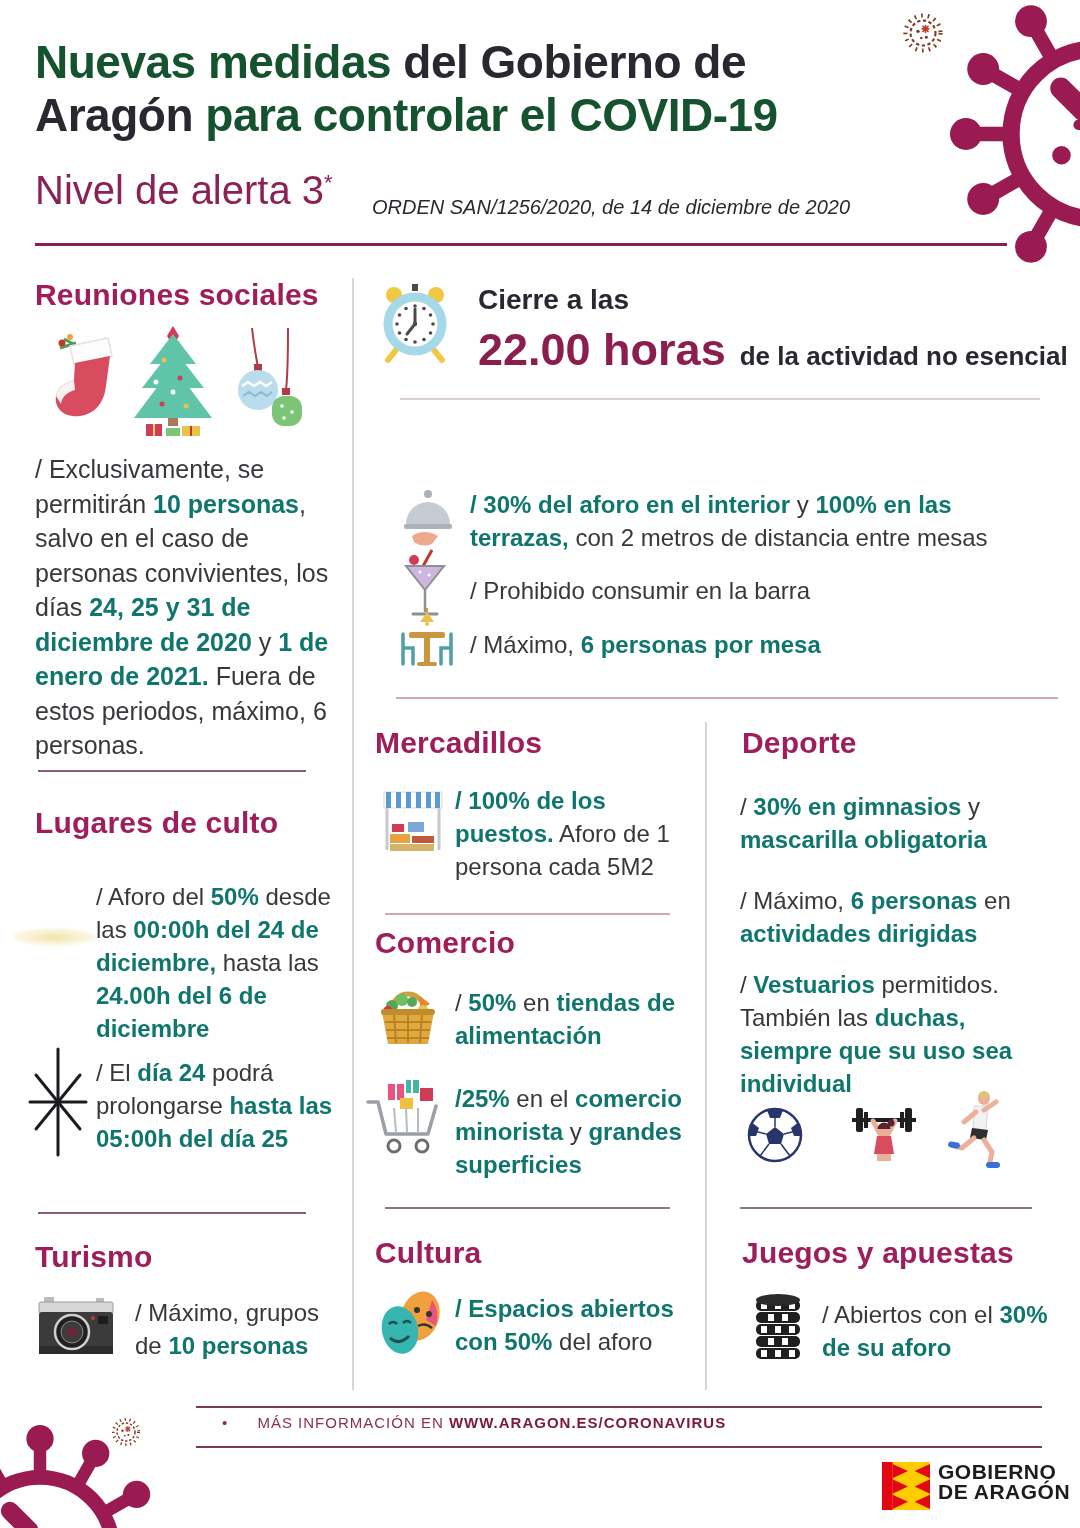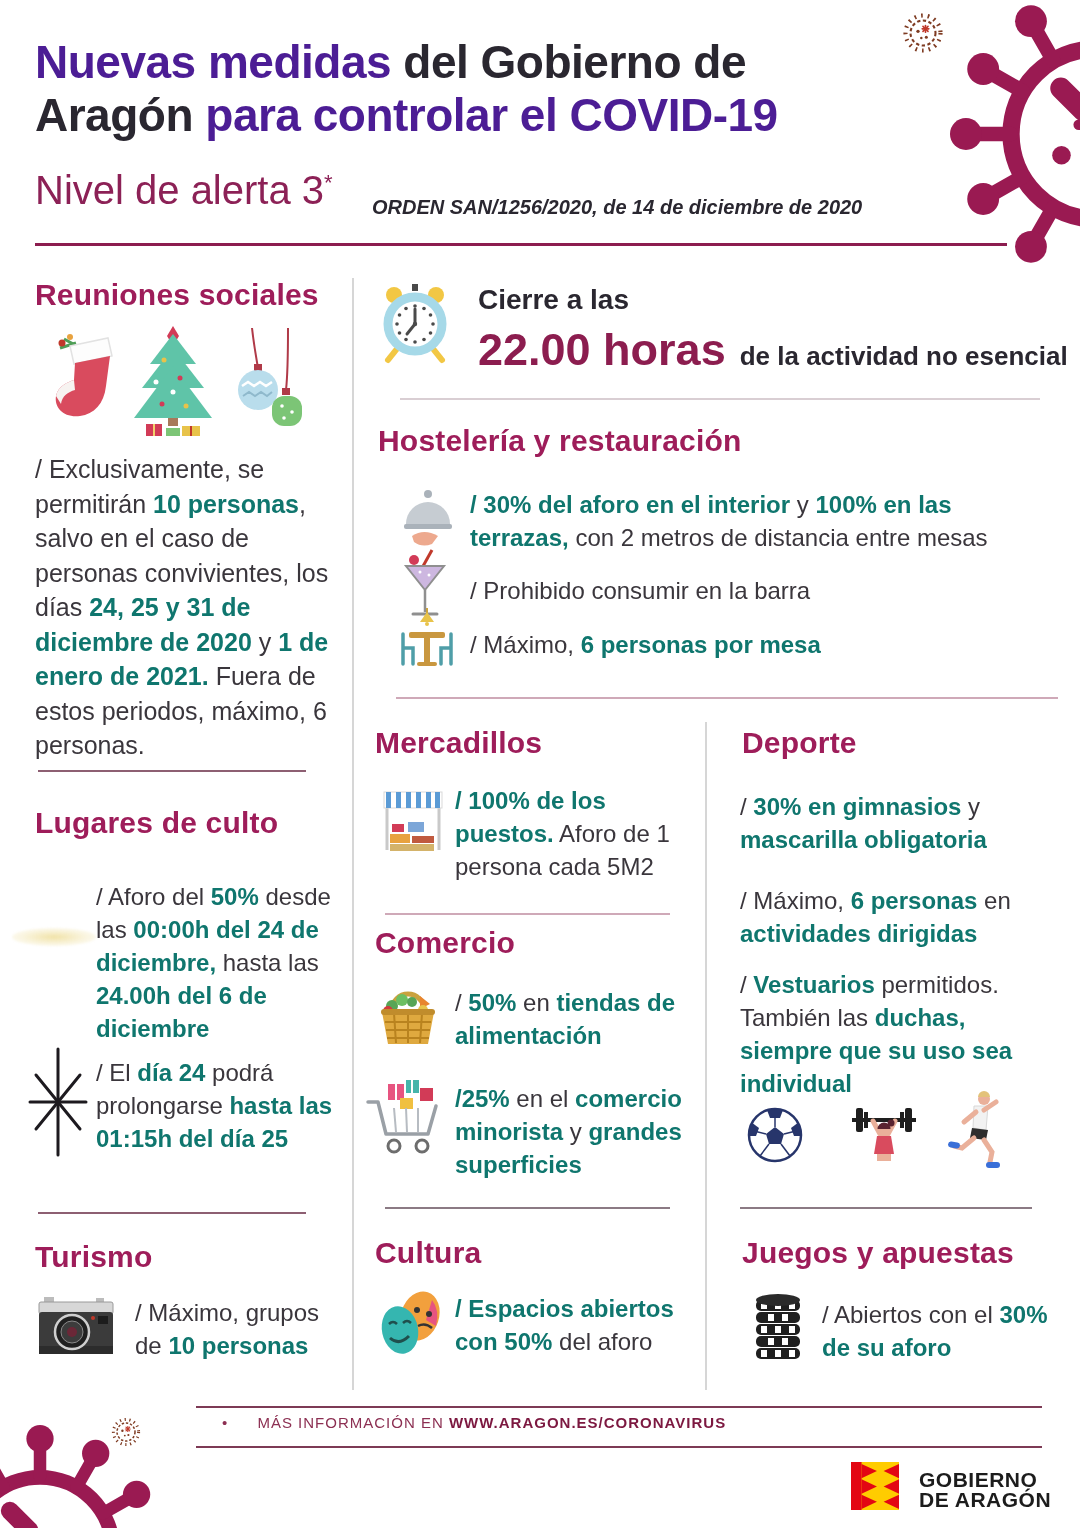--- a/index.html
+++ b/index.html
@@ -4,32 +4,32 @@
 <style>
   *{margin:0;padding:0;box-sizing:border-box}
   html,body{background:#ffffff}
   #page{position:relative;width:1080px;height:1528px;background:#fff;overflow:hidden;
         font-family:"Liberation Sans",sans-serif;color:#2e2b30}
   .abs{position:absolute}
   .line{position:absolute}
   .sec-title{position:absolute;font-weight:700;font-size:30px;color:#9e1d5a;letter-spacing:.2px}
   .bullet{position:absolute;font-size:24px;line-height:1.38;color:#3a363c}
   .bullet b{color:#0f766e}
-  .t-acc{color:#4c1d95;font-weight:800}
+  .t-acc{color:#14532d;font-weight:800}
   .t-dark{color:#2a2730;font-weight:700}
   #main-title{position:absolute;left:35px;top:36px;font-size:46px;line-height:1.16;letter-spacing:-.5px}
   #alert-line{position:absolute;left:35px;top:168px;font-size:40px;color:#8c2156}
   #alert-line sup{font-size:22px}
-  #order-ref{position:absolute;left:372px;top:196px;font-size:20px;font-style:italic;color:#2a2730;font-weight:700}
+  #order-ref{position:absolute;left:372px;top:196px;font-size:20px;font-style:italic;color:#2a2730;font-weight:400}
   .clk-pre{font-size:28px;font-weight:700;color:#2a2730}
   .clk-time{font-size:45px;font-weight:800;color:#8c1d4f}
   .clk-suf{font-size:26px;font-weight:700;color:#2a2730;margin-left:14px}
   #footer-info{position:absolute;left:222px;top:1414px;font-size:15px;letter-spacing:1px;color:#8c2f52}
   #footer-info b{color:#7c1840}
-  #gov-logo{position:absolute;left:851px;top:1462px;display:flex;align-items:flex-end;gap:20px}
+  #gov-logo{position:absolute;left:882px;top:1462px;display:flex;align-items:flex-start;gap:8px}
   #gov-text{font-weight:800;font-size:21px;line-height:.95;letter-spacing:.5px;color:#1c1c1c}
   .candle{position:absolute;border-radius:50%;
           background:radial-gradient(ellipse at center,#f1e3a8 0%,rgba(246,237,200,.55) 55%,rgba(255,255,255,0) 100%);
           filter:blur(1px)}
 </style>
 </head>
 <body>
 
 <div id="page">
 
@@ -170,21 +170,21 @@
   <div class="bullet" style="left:96px;top:880px;width:242px"><span>/ Aforo del </span><b>50%</b><span>  desde las </span><b>00:00h del 24 de diciembre,</b><span> hasta las </span><b>24.00h del 6 de diciembre</b></div>
 
   <svg class="abs" style="left:16px;top:1046px" width="85" height="112" viewBox="0 0 85 110">
     <g stroke="#1d1a1f" stroke-width="3" stroke-linecap="round">
       <line x1="42" y1="2" x2="42" y2="108"></line>
       <line x1="14" y1="55" x2="70" y2="55"></line>
       <line x1="20" y1="28" x2="64" y2="82"></line>
       <line x1="64" y1="28" x2="20" y2="82"></line>
     </g>
   </svg>
-  <div class="bullet" style="left:96px;top:1056px;width:248px"><span>/ El </span><b>día 24</b><span> podrá prolongarse </span><b>hasta las 01:15h del día 25</b></div>
+  <div class="bullet" style="left:96px;top:1056px;width:248px"><span>/ El </span><b>día 24</b><span> podrá prolongarse </span><b>hasta las 05:00h del día 25</b></div>
 
   <div class="line" style="left:38px;top:1212px;width:268px;height:2px;background:#8d5f72"></div>
 
   <div class="sec-title" style="left:35px;top:1240px">Turismo</div>
   <svg class="abs" style="left:36px;top:1292px" width="80" height="66" viewBox="0 0 80 66">
     <rect x="8" y="5" width="10" height="7" fill="#bcbcbc"></rect>
       <rect x="60" y="6" width="8" height="6" fill="#bcbcbc"></rect>
     <rect x="3" y="10" width="74" height="12" rx="2" fill="#d7d7d7" stroke="#9a9a9a"></rect>
     <rect x="3" y="20" width="74" height="42" rx="3" fill="#3b3b3b"></rect>
     <rect x="3" y="54" width="74" height="8" fill="#2c2c2c"></rect>
@@ -222,21 +222,20 @@
     <circle cx="35" cy="44" r="2.2" fill="#4a4a4a"></circle>
   </svg>
   <div class="abs" style="left:478px;top:284px">
     <div class="clk-pre">Cierre a las</div>
     <div style="margin-top:8px">
       <span class="clk-time">22.00 horas</span><span class="clk-suf">de la actividad no esencial</span>
     </div>
   </div>
   <div class="line" style="left:400px;top:398px;width:640px;height:2px;background:#d9ced3"></div>
 
-  <div class="sec-title" style="left:378px;top:424px">Hostelería y restauración</div>
 
   <svg class="abs" style="left:398px;top:486px" width="58" height="62" viewBox="0 0 58 62">
     <circle cx="30" cy="8" r="4" fill="#aab2ba"></circle>
     <path d="M8 38 A22 22 0 0 1 52 38 Z" fill="#c6ccd2"></path>
     <rect x="6" y="38" width="48" height="5" rx="2" fill="#aab2ba"></rect>
     <path d="M14 50 Q26 42 40 50 L34 58 Q24 62 16 56 Z" fill="#eda98e"></path>
   </svg>
   <div class="bullet" style="left:470px;top:488px;width:585px"><b>/ 30% del aforo en el interior</b><span> y </span><b>100% en las terrazas,</b><span> con 2 metros de distancia entre mesas</span></div>
 
   <svg class="abs" style="left:402px;top:548px" width="46" height="78" viewBox="0 0 46 78">

